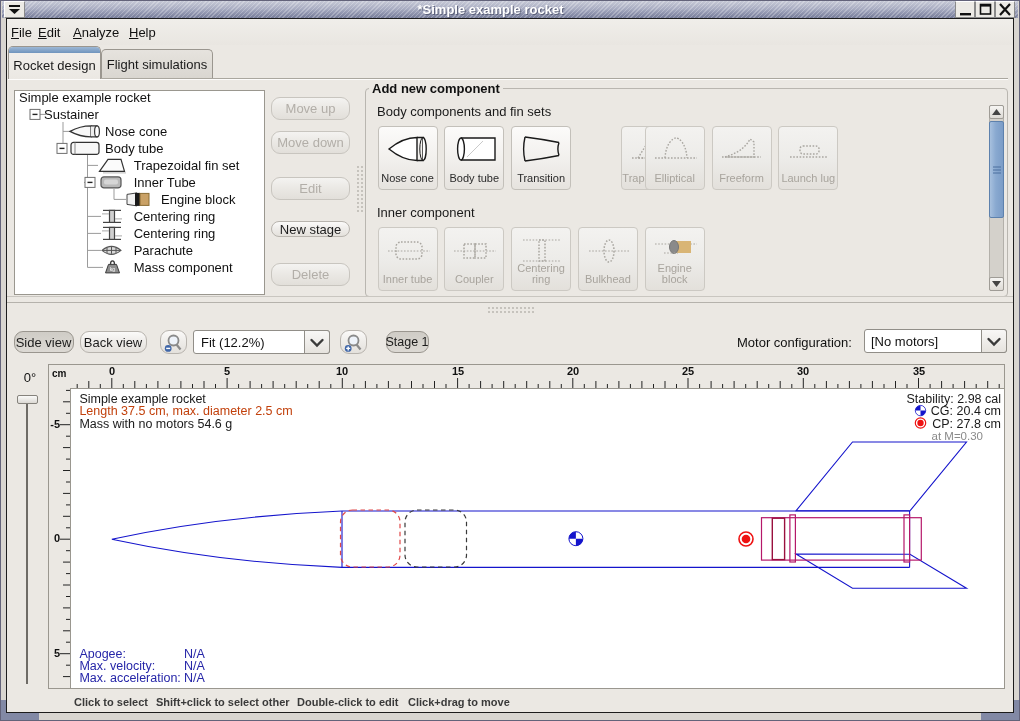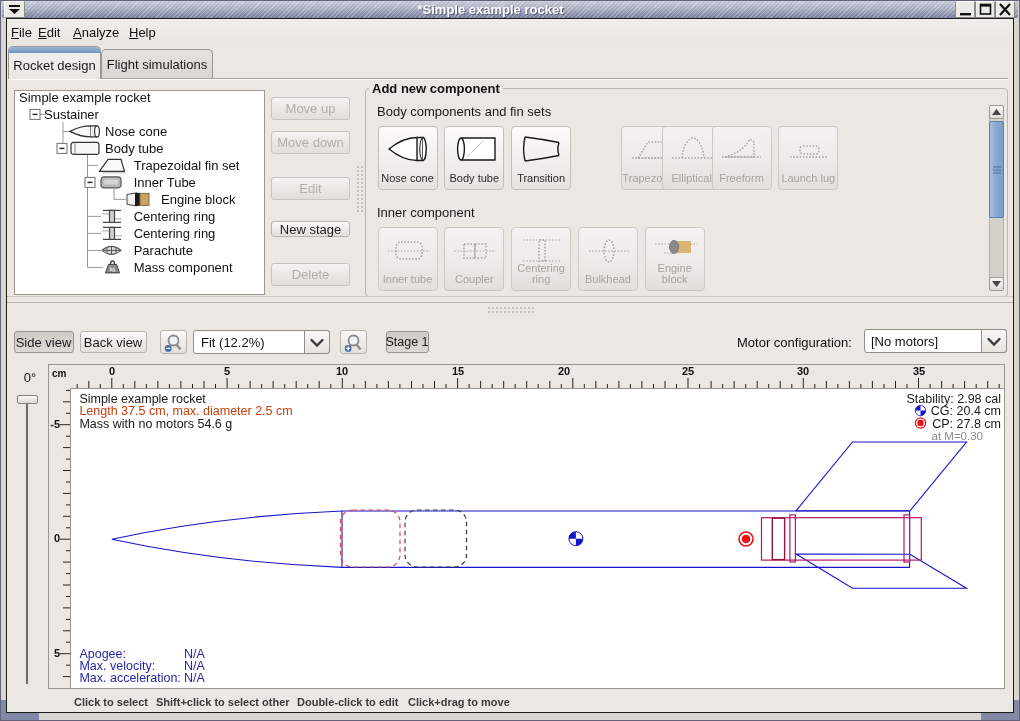--- a/index.html
+++ b/index.html
@@ -1,17 +1,17 @@
 <!DOCTYPE html>
 <html><head><meta charset="utf-8"><style>
 
 *{margin:0;padding:0;box-sizing:border-box;}
 body{width:1020px;height:721px;position:relative;overflow:hidden;
   font-family:"Liberation Sans",sans-serif;background:#d8d5d0;}
-.btn{position:absolute;border:1px solid #b8b4ae;border-radius:3px;white-space:nowrap;
+.btn{position:absolute;border:1px solid #b8b4ae;border-radius:9px;white-space:nowrap;
   background:linear-gradient(#fbfaf9,#efedea 45%,#e4e1dc);
   font:13px "Liberation Sans",sans-serif;color:#1c1c1c;
   display:flex;align-items:center;justify-content:center;}
 .btn.dis{color:#b2aea8;border-color:#c8c5bf;
   background:linear-gradient(#f4f3f1,#ebe9e5 45%,#e2dfda);}
 .btn.pressed{background:linear-gradient(#cfccc6,#d7d4ce 60%,#dcd9d4);border-color:#9a968f;}
 .cbtn{position:absolute;width:60px;height:64px;border:1px solid #c3c0ba;border-radius:4px;
   background:linear-gradient(#fcfbfa,#f1efec 55%,#e6e3de);
   text-align:center;font:11px "Liberation Sans",sans-serif;color:#2a2a2a;}
 .cbtn.dis{color:#a8a49d;background:linear-gradient(#f3f2f0,#ecebe8 55%,#e3e0db);border-color:#ccc9c3;}
@@ -210,21 +210,21 @@
   </div>
 <div class="cbtn dis" style="left:577.9px;top:126px;margin-left:43px;">
     <svg style="left:8px;top:8px;" width="44" height="28" viewBox="0 0 44 28">
       <g fill="none" stroke="#a9a6a0" stroke-width="1.4" stroke-dasharray="1.6,1.6">
         <path d="M2,23 L42,23"></path>
         <path d="M8,23 L18,7 L36,7 L37,23 Z"></path>
       </g>
     </svg>
     <div class="lbl">Trapezoidal</div>
   </div>
-<div class="cbtn dis" style="left:644.7px;top:126px;margin-left:17px;">
+<div class="cbtn dis" style="left:644.7px;top:126px;">
     <svg style="left:8px;top:8px;" width="44" height="28" viewBox="0 0 44 28">
       <g fill="none" stroke="#a9a6a0" stroke-width="1.4" stroke-dasharray="1.6,1.6">
         <path d="M1,23 L43,23"></path>
         <path d="M11,23 C12,8 19,3 22,3 C25,3 32,8 33,23"></path>
       </g>
     </svg>
     <div class="lbl">Elliptical</div>
   </div>
 <div class="cbtn dis" style="left:711.5px;top:126px;">
     <svg style="left:8px;top:8px;" width="44" height="28" viewBox="0 0 44 28">
@@ -451,21 +451,21 @@
       <line x1="906.2" y1="20" x2="906.2" y2="24"></line>
       <line x1="917.7" y1="17" x2="917.7" y2="24"></line>
       <line x1="929.2" y1="20" x2="929.2" y2="24"></line>
     </g>
   </svg>
 <div style="position:absolute;left:70px;top:364px;width:934px;height:14px;">
     <div style="position:absolute;left:27px;top:1px;width:30px;text-align:center;font:bold 11px 'Liberation Sans',sans-serif;color:#111;">0</div>
     <div style="position:absolute;left:142px;top:1px;width:30px;text-align:center;font:bold 11px 'Liberation Sans',sans-serif;color:#111;">5</div>
     <div style="position:absolute;left:257px;top:1px;width:30px;text-align:center;font:bold 11px 'Liberation Sans',sans-serif;color:#111;">10</div>
     <div style="position:absolute;left:373px;top:1px;width:30px;text-align:center;font:bold 11px 'Liberation Sans',sans-serif;color:#111;">15</div>
-    <div style="position:absolute;left:488px;top:1px;width:30px;font:bold 11px 'Liberation Sans',sans-serif;color:#111;">20</div>
+    <div style="position:absolute;left:488px;top:1px;width:30px;text-align:center;font:bold 11px 'Liberation Sans',sans-serif;color:#111;">20</div>
     <div style="position:absolute;left:603px;top:1px;width:30px;text-align:center;font:bold 11px 'Liberation Sans',sans-serif;color:#111;">25</div>
     <div style="position:absolute;left:718px;top:1px;width:30px;text-align:center;font:bold 11px 'Liberation Sans',sans-serif;color:#111;">30</div>
     <div style="position:absolute;left:834px;top:1px;width:30px;text-align:center;font:bold 11px 'Liberation Sans',sans-serif;color:#111;">35</div>
   </div>
 <svg style="left:48px;top:388px;" width="22" height="300" viewBox="0 0 22 300">
     <g stroke="#222" stroke-width="1">
       <line x1="18" y1="2.4" x2="22" y2="2.4"></line>
       <line x1="15" y1="13.8" x2="22" y2="13.8"></line>
       <line x1="18" y1="25.3" x2="22" y2="25.3"></line>
       <line x1="12" y1="36.7" x2="22" y2="36.7"></line>

